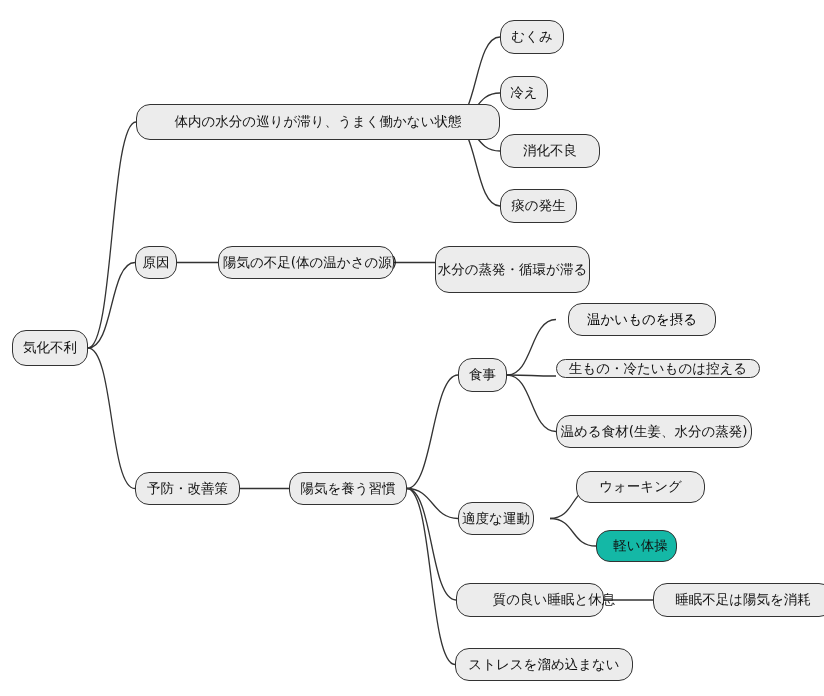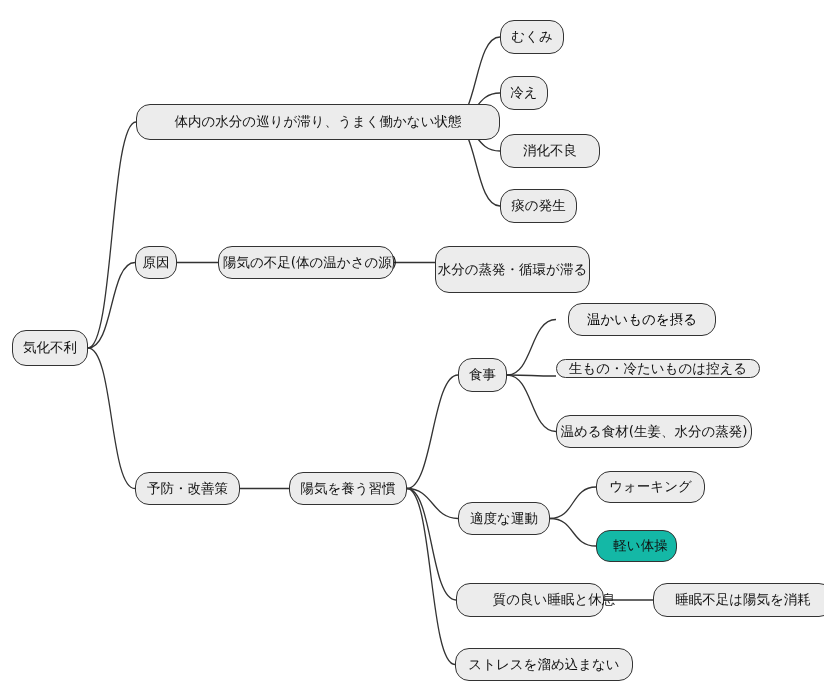--- a/index.html
+++ b/index.html
@@ -75,21 +75,21 @@
   <div class="node" style="left: 435px; top: 246px; width: 155px; height: 47px; background: rgb(236, 236, 236); border-color: rgb(51, 51, 51); color: rgb(17, 17, 17);">水分の蒸発・循環が滞る</div>
 
   <div class="node" style="left: 135px; top: 472px; width: 105px; height: 33px; background: rgb(236, 236, 236); border-color: rgb(51, 51, 51); color: rgb(17, 17, 17);">予防・改善策</div>
   <div class="node" style="left: 289px; top: 472px; width: 118px; height: 33px; background: rgb(236, 236, 236); border-color: rgb(51, 51, 51); color: rgb(17, 17, 17);">陽気を養う習慣</div>
 
   <div class="node" style="left: 458px; top: 358px; width: 49px; height: 34px; background: rgb(236, 236, 236); border-color: rgb(51, 51, 51); color: rgb(17, 17, 17);">食事</div>
   <div class="node" style="left: 556px; top: 303px; width: 148px; height: 33px; background: rgb(236, 236, 236); border-color: rgb(51, 51, 51); color: #000000; margin-left: 12px;">温かいものを摂る</div>
   <div class="node" style="left: 556px; top: 359px; width: 204px; height: 19px; background: rgb(236, 236, 236); border-color: rgb(51, 51, 51); color: rgb(17, 17, 17);">生もの・冷たいものは控える</div>
   <div class="node" style="left: 556px; top: 415px; width: 196px; height: 33px; background: rgb(236, 236, 236); border-color: rgb(51, 51, 51); color: rgb(17, 17, 17);">温める食材(生姜、水分の蒸発)</div>
 
-  <div class="node" style="left: 458px; top: 502px; width: 92px; height: 33px; background: rgb(236, 236, 236); border-color: rgb(51, 51, 51); color: rgb(17, 17, 17);">適度な運動</div>
-  <div class="node" style="left: 596px; top: 471px; width: 109px; height: 32px; background: rgb(236, 236, 236); border-color: rgb(51, 51, 51); color: rgb(17, 17, 17);">ウォーキング</div>
+  <div class="node" style="left: 458px; top: 502px; width: 76px; height: 33px; background: rgb(236, 236, 236); border-color: rgb(51, 51, 51); color: rgb(17, 17, 17);">適度な運動</div>
+  <div class="node" style="left: 576px; top: 471px; width: 129px; height: 32px; background: rgb(236, 236, 236); border-color: rgb(51, 51, 51); color: rgb(17, 17, 17);">ウォーキング</div>
   <div class="node" style="left: 596px; top: 530px; width: 81px; height: 32px; background: #14b8a6; border-color: rgb(51, 51, 51); color: rgb(17, 17, 17); padding-left: 8px;">軽い体操</div>
 
   <div class="node" style="left: 456px; top: 583px; width: 148px; height: 34px; background: rgb(236, 236, 236); border-color: rgb(51, 51, 51); color: rgb(17, 17, 17); padding-left: 48px;">質の良い睡眠と休息</div>
   <div class="node" style="left: 653px; top: 583px; width: 180px; height: 34px; background: rgb(236, 236, 236); border-color: rgb(51, 51, 51); color: rgb(17, 17, 17);">睡眠不足は陽気を消耗</div>
 
   <div class="node" style="left: 455px; top: 648px; width: 178px; height: 33px; background: rgb(236, 236, 236); border-color: rgb(51, 51, 51); color: rgb(17, 17, 17);">ストレスを溜め込まない</div>
 </div>
 
 </body></html>

